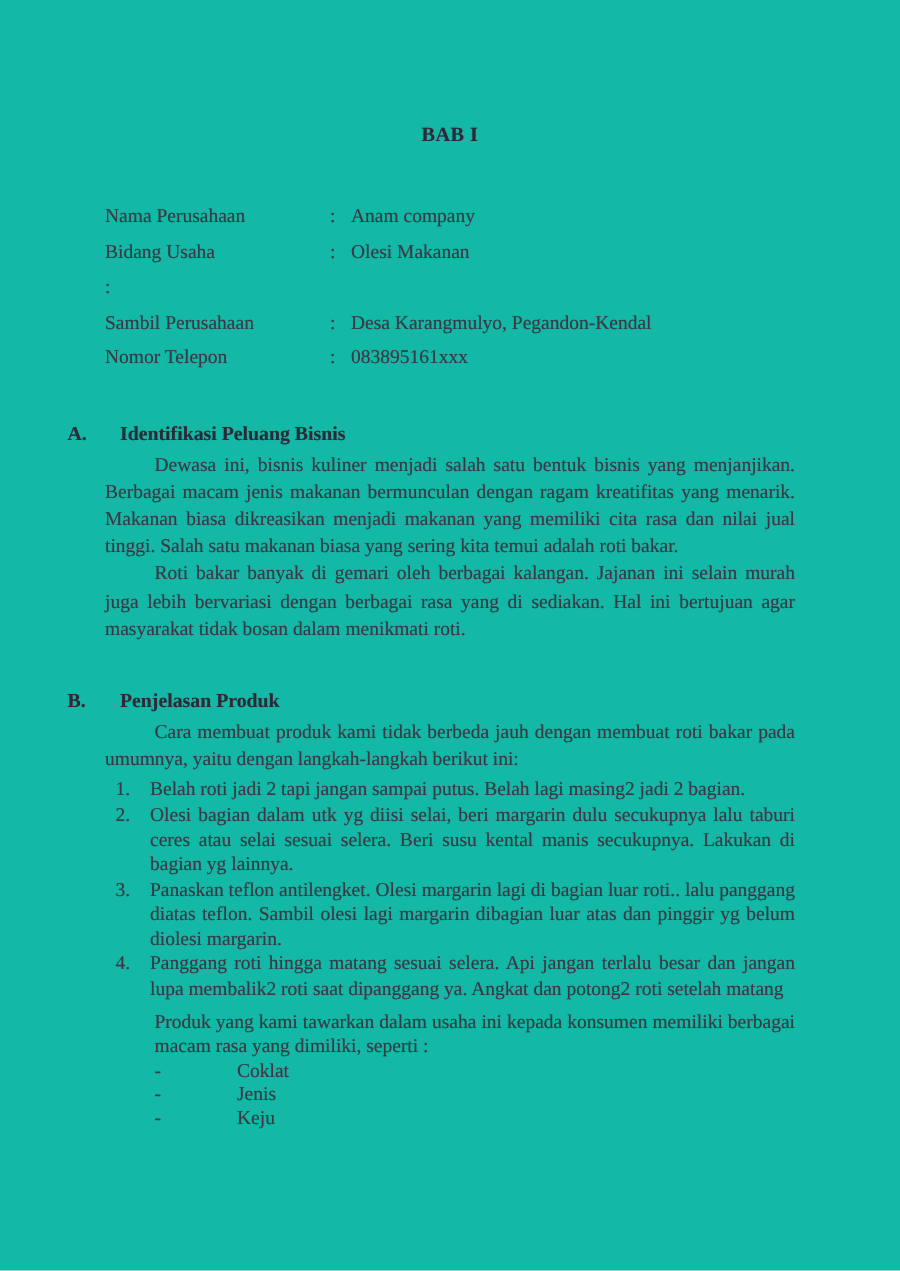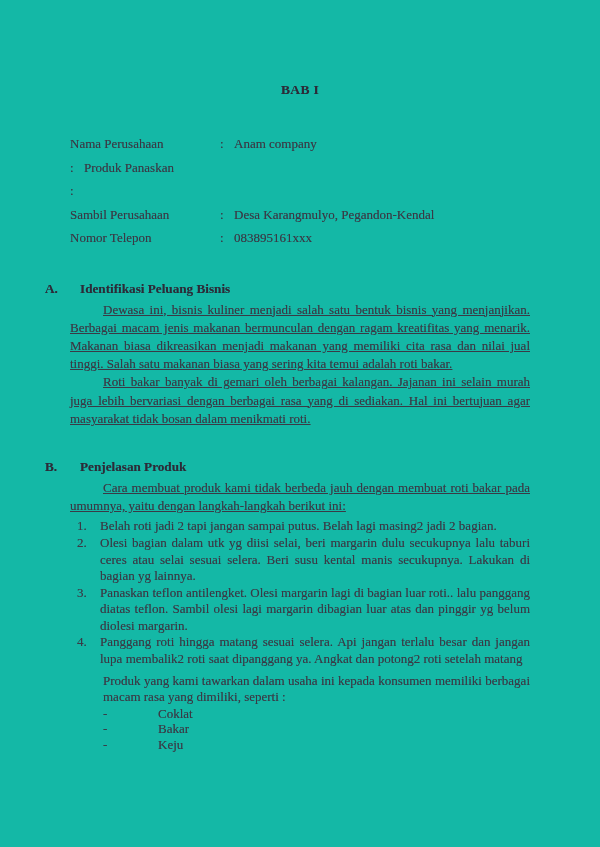--- a/index.html
+++ b/index.html
@@ -69,21 +69,20 @@
   }
   .section-heading-b {
     margin-top: 31px;
   }
   .para {
     margin: 4px 0 0 0;
     font-size: 13px;
     line-height: 18.2px;
     text-align: justify;
     text-indent: 33px;
-    text-decoration: underline;
   }
   .para-tight {
     margin-top: 0;
   }
   .steps-list {
     margin-top: 3px;
     font-size: 13px;
     line-height: 16.6px;
   }
   .step-item {
@@ -128,22 +127,23 @@
       <div class="line1">BAB I</div>
     </div>
 
     <div class="info-block">
       <div class="info-row">
         <span class="info-label">Nama Perusahaan</span>
         <span class="info-colon">:</span>
         <span class="info-value">Anam company</span>
       </div>
       <div class="info-row">
-        <span class="info-colon">:</span>
-        <span class="info-value">Produk Panaskan</span>
+        <span class="info-label">Bidang Usaha</span>
+        <span class="info-colon">:</span>
+        <span class="info-value">Olesi Makanan</span>
       </div>
       <div class="info-row">
         <span class="info-colon">:</span>
       </div>
       <div class="info-row">
         <span class="info-label">Sambil Perusahaan</span>
         <span class="info-colon">:</span>
         <span class="info-value">Desa Karangmulyo, Pegandon-Kendal</span>
       </div>
       <div class="info-row">
@@ -189,21 +189,21 @@
 
     <p class="closing-block">Produk yang kami tawarkan dalam usaha ini kepada konsumen memiliki berbagai macam rasa yang dimiliki, seperti :</p>
 
     <div class="flavor-list">
       <div class="flavor-row">
         <span class="flavor-bullet">-</span>
         <span class="flavor-name">Coklat</span>
       </div>
       <div class="flavor-row">
         <span class="flavor-bullet">-</span>
-        <span class="flavor-name">Bakar</span>
+        <span class="flavor-name">Jenis</span>
       </div>
       <div class="flavor-row">
         <span class="flavor-bullet">-</span>
         <span class="flavor-name">Keju</span>
       </div>
     </div>
 
   </div>
 </div>
 

